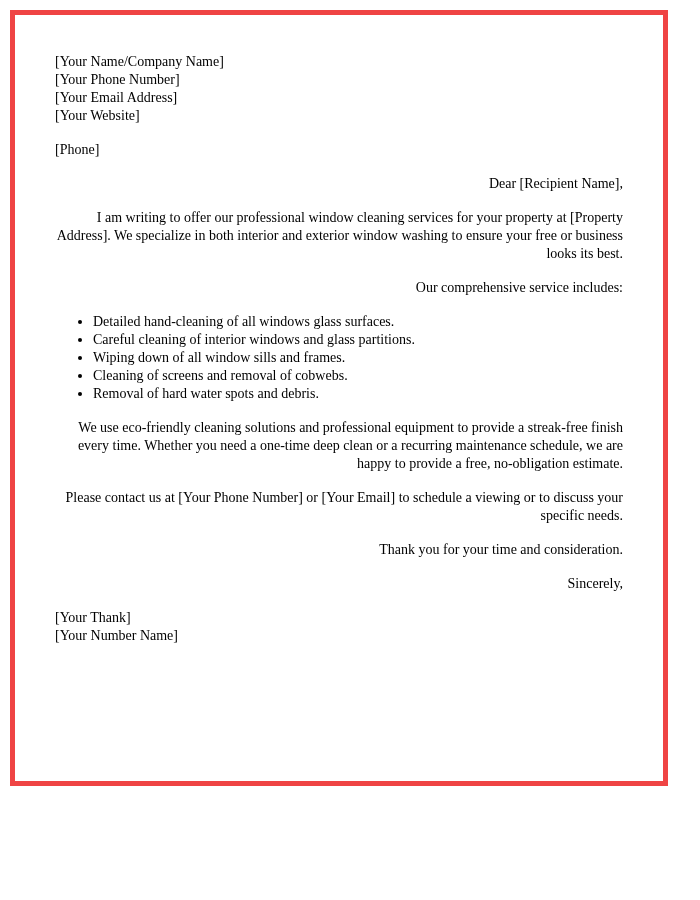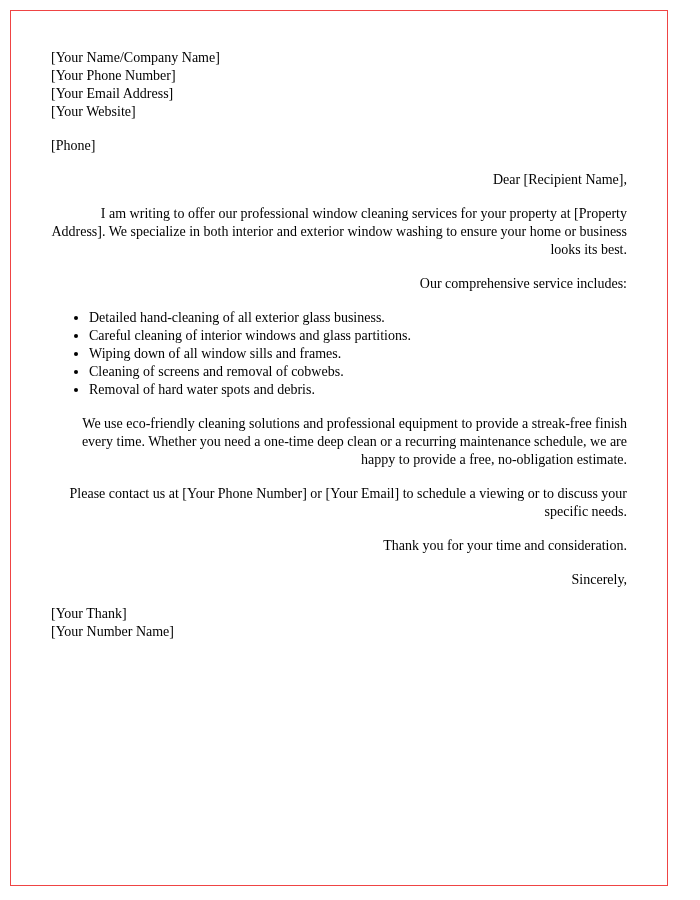--- a/index.html
+++ b/index.html
@@ -8,22 +8,22 @@
     background: #ffffff;
     width: 700px;
     height: 900px;
     font-family: "Liberation Serif", serif;
   }
   .page {
     position: absolute;
     left: 10px;
     top: 10px;
     width: 658px;
-    height: 876px;
-    border: 1px solid #ef4444;
+    height: 776px;
+    border: 5px solid #ef4444;
     background: #ffffff;
     box-sizing: border-box;
   }
   .letter {
     padding: 38px 40px 0 40px;
     color: #000000;
     font-size: 14px;
     line-height: 18px;
   }
   .block {
@@ -60,26 +60,26 @@
       <div class="line">[Your Website]</div>
     </div>
 
     <div class="block">
       <div class="line">[Phone]</div>
     </div>
 
 
     <p class="para">Dear [Recipient Name],</p>
 
-    <p class="para">I am writing to offer our professional window cleaning services for your property at [Property Address]. We specialize in both interior and exterior window washing to ensure your home or business looks its best.</p>
+    <p class="para">I am writing to offer our professional window cleaning services for your property at [Property Address]. We specialize in both interior and exterior window washing to ensure your free or business looks its best.</p>
 
     <p class="para">Our comprehensive service includes:</p>
 
     <ul class="services">
-      <li>Detailed hand-cleaning of all exterior glass business.</li>
+      <li>Detailed hand-cleaning of all windows glass surfaces.</li>
       <li>Careful cleaning of interior windows and glass partitions.</li>
       <li>Wiping down of all window sills and frames.</li>
       <li>Cleaning of screens and removal of cobwebs.</li>
       <li>Removal of hard water spots and debris.</li>
     </ul>
 
     <p class="para">We use eco-friendly cleaning solutions and professional equipment to provide a streak-free finish every time. Whether you need a one-time deep clean or a recurring maintenance schedule, we are happy to provide a free, no-obligation estimate.</p>
 
     <p class="para">Please contact us at [Your Phone Number] or [Your Email] to schedule a viewing or to discuss your specific needs.</p>
 

